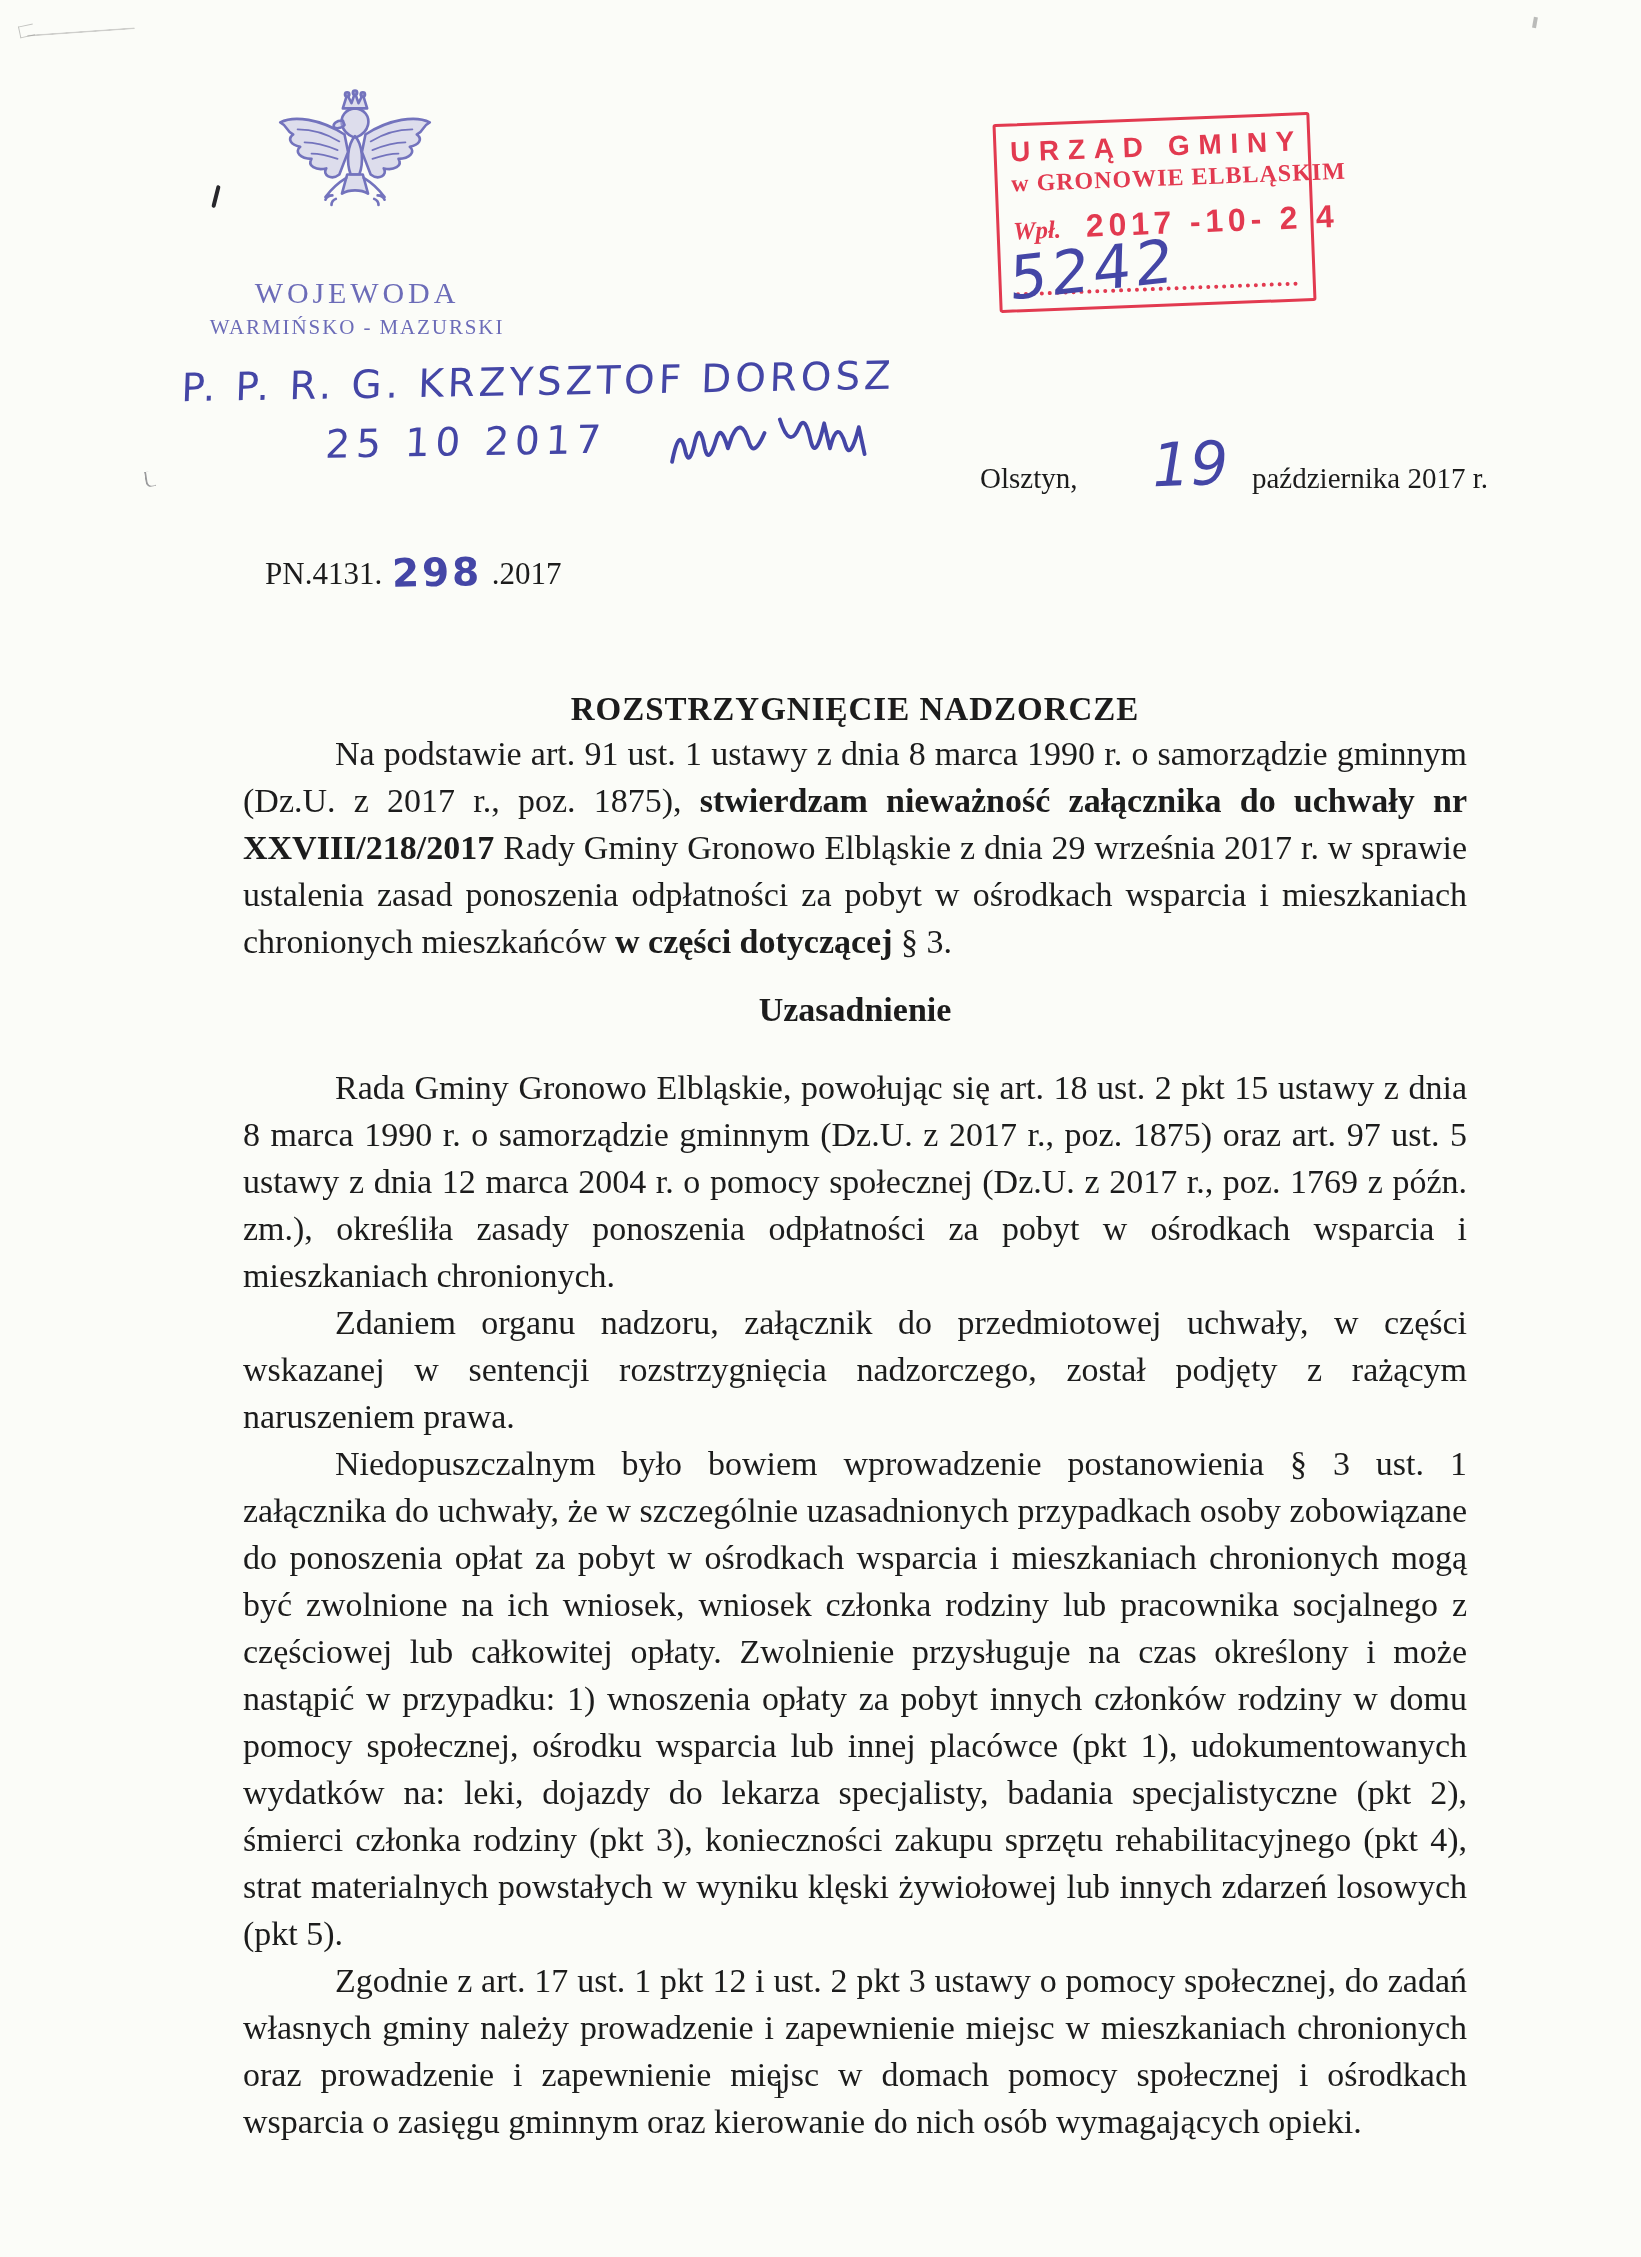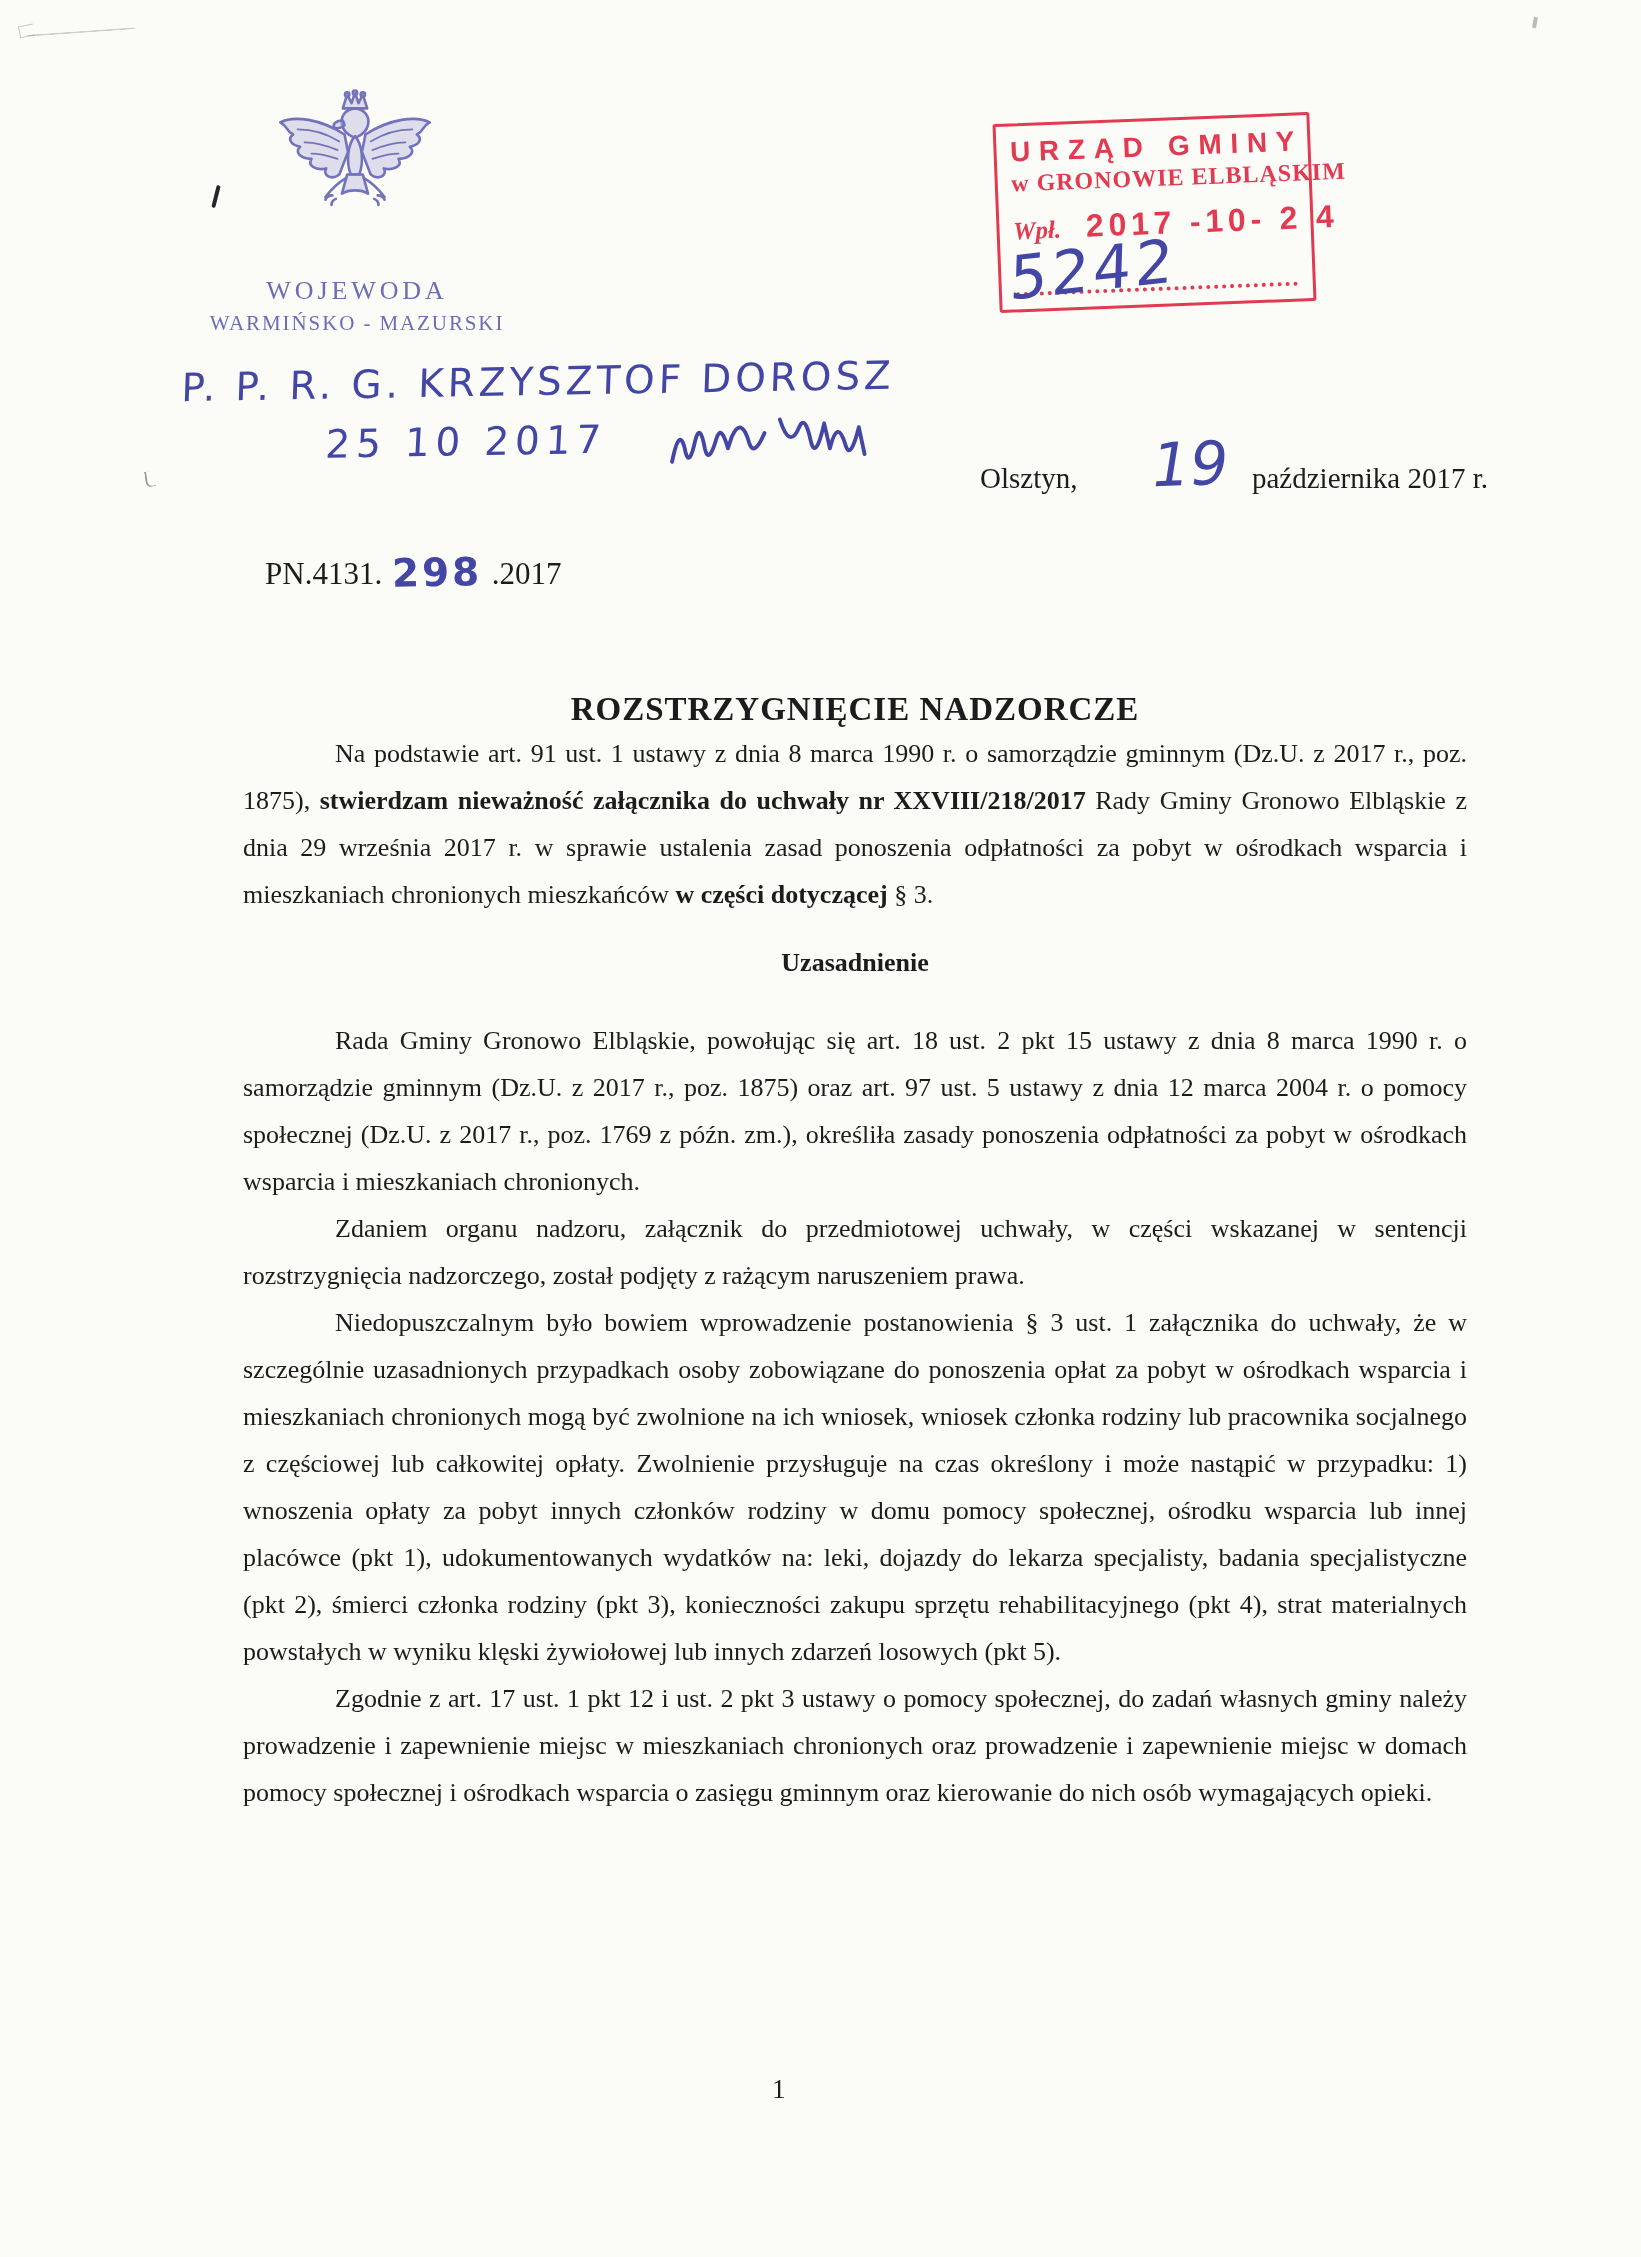--- a/index.html
+++ b/index.html
@@ -3,21 +3,21 @@
 <meta charset="utf-8">
 <style>
   html,body{margin:0;padding:0;}
   body{width:1641px;height:2257px;background:#f4f6f2;font-family:"Liberation Serif",serif;}
   .page{position:absolute;inset:0;width:1641px;height:2257px;background:#fbfcf8;overflow:hidden;color:#1c1c1c;}
 
   
   .eagle{position:absolute;left:268px;top:85px;width:174px;height:179px;}
   .letterhead{position:absolute;left:106px;top:276px;width:502px;text-align:center;
     color:#6c6cb8;font-family:"Liberation Serif",serif;}
-  .letterhead .l1{font-size:26px;letter-spacing:3.9px;}
+  .letterhead .l1{font-size:30px;letter-spacing:3.9px;}
   .letterhead .l2{font-size:21px;letter-spacing:1.9px;margin-top:5px;}
 
   
   .stamp{position:absolute;left:996px;top:118px;width:317px;height:189px;
     border:3.9px solid #e23a50;border-radius:2.9px;transform:rotate(-2.2deg);
     color:#e23a50;padding:9.7px 13.5px 5.8px 13.5px;box-sizing:border-box;}
   .stamp .s1{font-family:"Liberation Sans",sans-serif;font-weight:bold;font-size:28px;letter-spacing:8.7px;white-space:nowrap;}
   .stamp .s2{font-family:"Liberation Serif",serif;font-weight:bold;font-size:24px;letter-spacing:1px;margin-top:1.9px;white-space:nowrap;}
   .stamp .s3{margin-top:13.5px;white-space:nowrap;}
   .stamp .wpl{font-family:"Liberation Serif",serif;font-style:italic;font-weight:bold;font-size:25px;}
@@ -40,21 +40,21 @@
   .dl-rest{position:absolute;left:272px;top:9.7px;text-align:right;}
 
   
   .reference{position:absolute;left:265px;top:548px;font-size:31px;}
   .reference .ref-num{font-family:"DejaVu Sans",sans-serif;font-size:39px;font-weight:bold;
     letter-spacing:2.9px;margin:0 9.7px;position:relative;top:1.9px;display:inline-block;transform:rotate(-1deg);}
 
   
   .doc-title{position:absolute;left:243px;top:655px;width:1224px;text-align:center;
     font-weight:bold;font-size:33px;letter-spacing:1px;margin-top:36px;}
-  .body-text{position:absolute;left:243px;top:730px;width:1224px;font-size:26px;line-height:47px;text-align:justify;}
+  .body-text{position:absolute;left:243px;top:730px;width:1224px;font-size:34px;line-height:47px;text-align:justify;}
   .body-text p{margin:0;text-indent:92px;}
   .section-heading{font-weight:bold;text-align:center;text-indent:0 !important;margin:21px 0 31px 0 !important;}
   .b{font-weight:bold;}
 
   .page-number{position:absolute;left:772px;top:2074px;font-size:27px;}
 
   
   .art1{position:absolute;left:27px;top:31px;width:108px;height:0;border-top:2.9px solid #9a9a98;opacity:.45;transform:rotate(-4deg);border-radius:1.9px;}
   .art1b{position:absolute;left:19.3px;top:25px;width:13.5px;height:9.7px;border:1.9px solid #8a8a88;border-right:none;opacity:.5;transform:rotate(-12deg);}
   .art2{position:absolute;left:214px;top:185px;width:3.9px;height:23px;background:#27272b;transform:rotate(14deg);border-radius:1.9px;}

